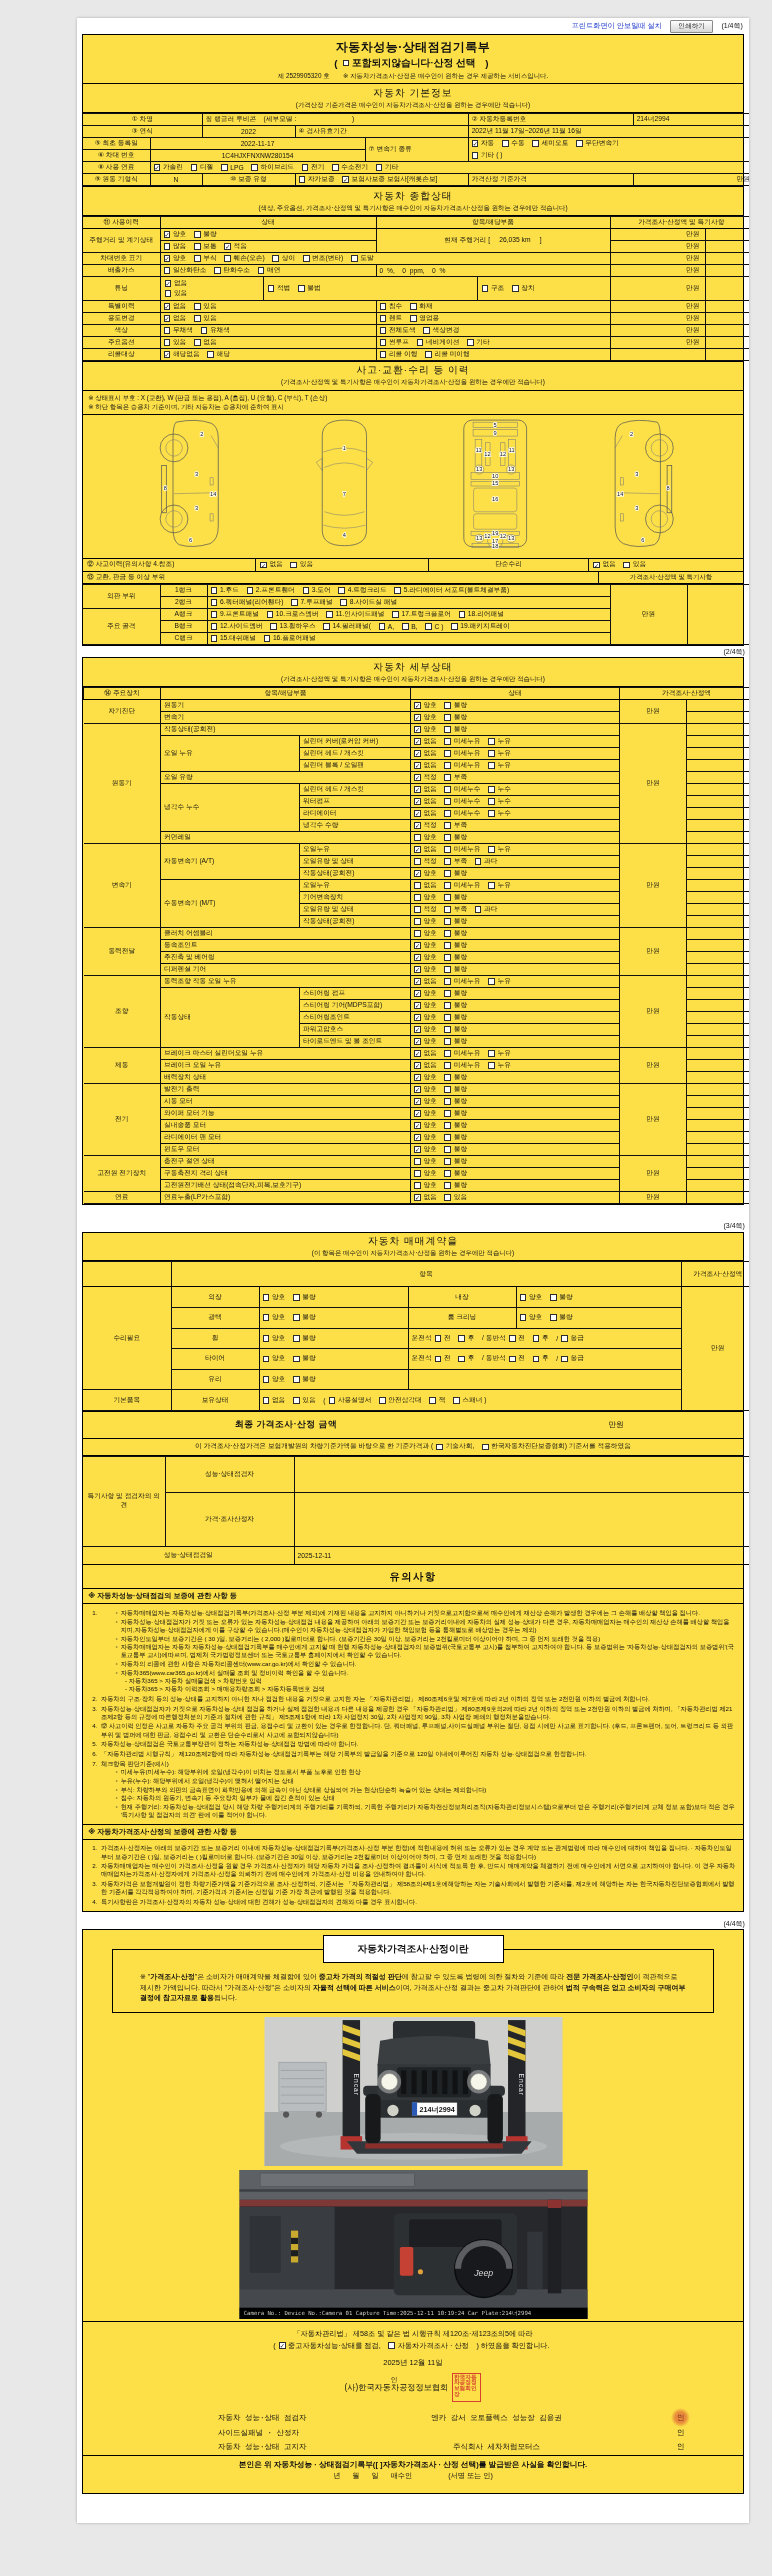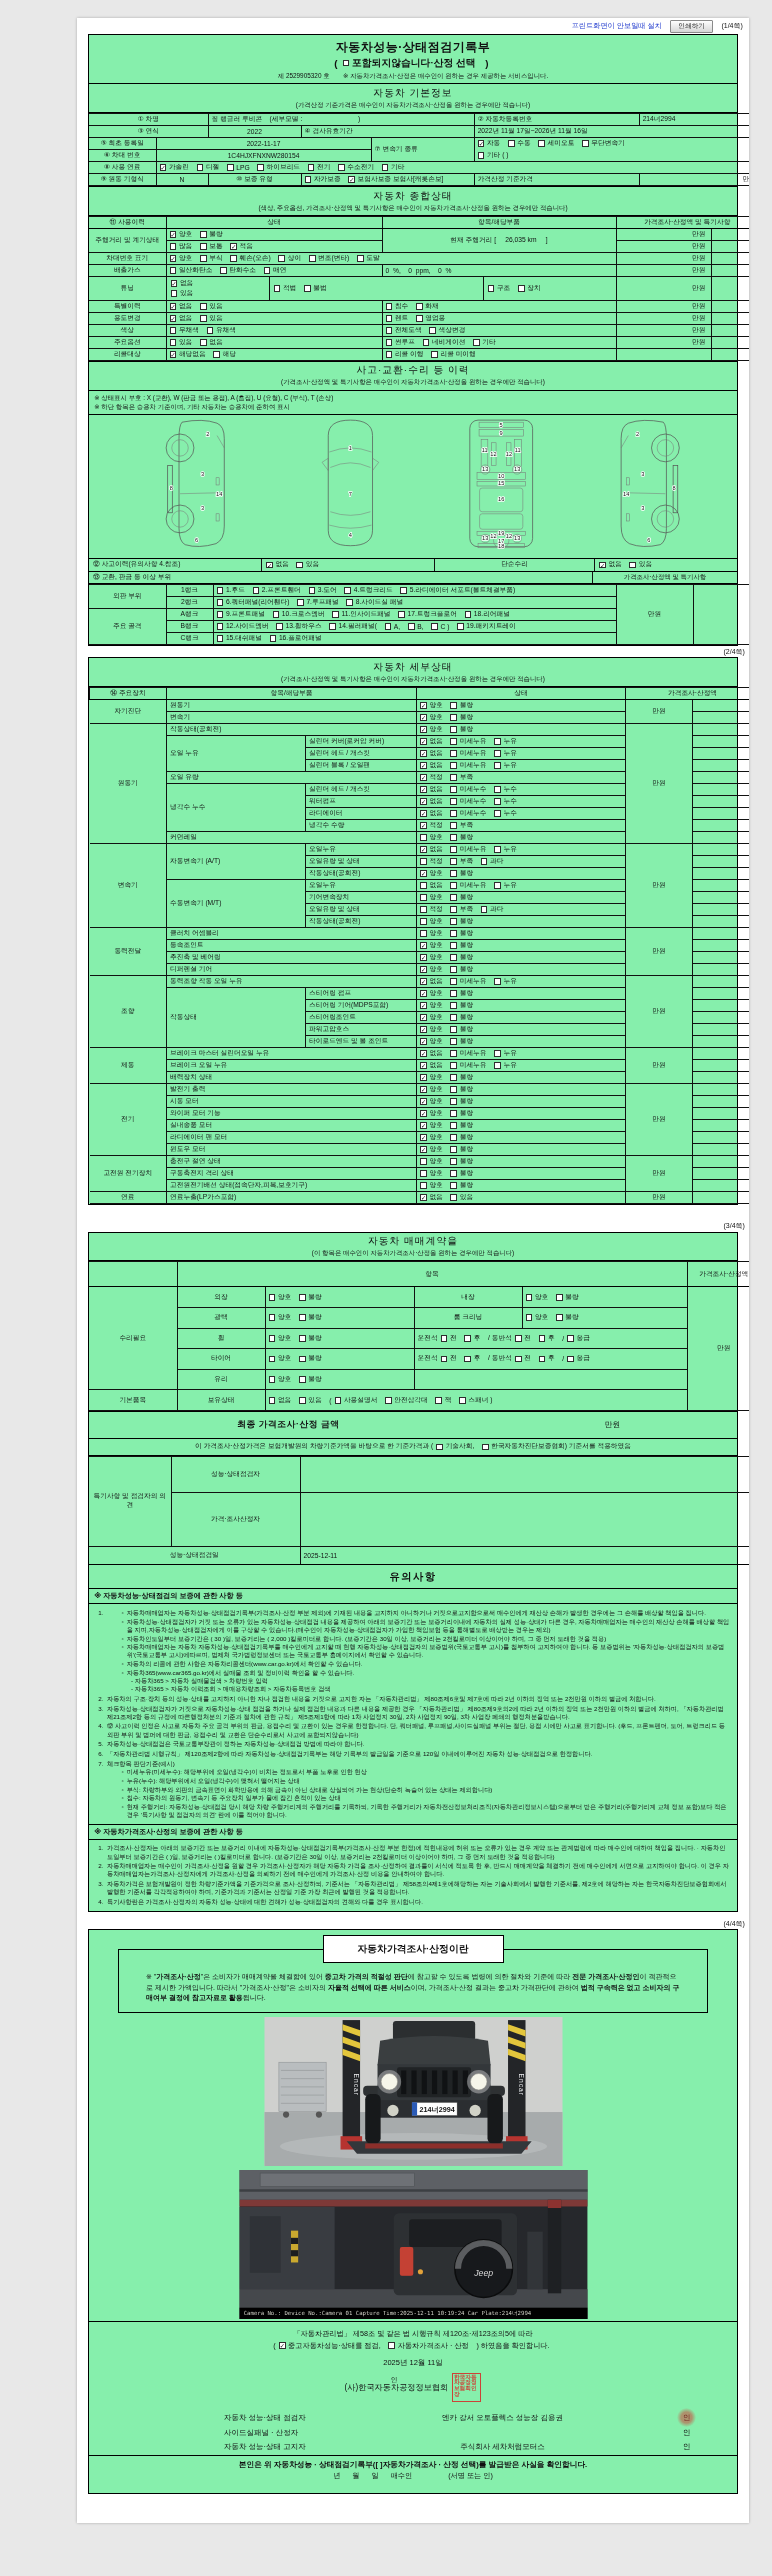--- a/index.html
+++ b/index.html
@@ -12,21 +12,21 @@
   .sheet { position:absolute; left:77px; top:18px; width:672px; height:2505px;
     background:#fff; overflow:hidden; box-shadow:0 0 2.6px rgba(0,0,0,.28); }
 
   
   .toolbar { height:15.5px; display:flex; justify-content:flex-end; align-items:center; gap:8.2px; padding:1px 6.2px 0 0; font-size:7.2px; }
   .link { color:#1a35cc; cursor:pointer;margin-left:48px; }
   .btn { border:0.5px solid #8a8a8a; background:linear-gradient(#fefefe,#d6d6d6); padding:1px 7.2px; font-size:6.7px; border-radius:1px; color:#222; }
   .marker { font-size:7px; }
   .marker-row { height:11.3px; text-align:right; padding:1px 4.1px 0 0; font-size:7px; }
 
-  .doc-box { border:1px solid #000; margin:0 11px; background:#86efac; }
+  .doc-box { border:1px solid #000; margin:0 5px; background:#fde047; }
 
   
   .doc-head { text-align:center; padding:4.1px 0 2.6px; border-bottom:1px solid #000; }
   .doc-head h1 { margin:0; font-size:12px; font-weight:bold; letter-spacing:0.5px; }
   .doc-sub { font-size:9.8px; margin-top:1px; font-weight:bold; display:flex; justify-content:center; align-items:center; gap:2.1px;}
   .doc-no-line { font-size:6.4px; margin-top:2.1px; display:flex; justify-content:center; gap:13.4px; }
   .sec-head { text-align:center; padding:2.6px 0 2.1px; border-bottom:0.5px solid #000; border-top:1px solid #000; }
   .sec-head h2 { margin:0; font-size:9.8px; font-weight:normal; letter-spacing:1px;}
   .sec-head .sub { font-size:6.4px; margin-top:1px; }
 
@@ -84,21 +84,21 @@
   .sign-box { border-top:1.5px solid #000; }
   .sign-title { text-align:center; font-weight:bold; font-size:10.3px; letter-spacing:2.1px; padding:4.1px 0; border-bottom:1px solid #000; }
   .sign-body { padding:5.2px 0 3.1px; font-size:7.2px; }
   .sign-line { text-align:center; margin-top:1.5px; }
   .sign-cbline { display:flex; justify-content:center; align-items:center; margin-top:2.1px; }
   .sign-date { text-align:center; margin-top:7.2px; font-size:7.5px; }
   .sign-org { display:flex; justify-content:center; align-items:center; margin-top:5.2px; font-size:8.2px; position:relative; }
   .seal-sq { width:29px; height:29px; border:1px solid #d3352e; margin-left:4.1px; overflow:hidden; position:relative;
              color:#d3352e; font-size:5.7px; line-height:5.7px; font-weight:bold; word-break:break-all; padding:0.5px; opacity:.92;}
   .seal-in { position:absolute; margin-left:-38px; margin-top:-14.4px; font-size:6.7px; color:#111; }
-  .sign-row { display:flex; align-items:center; margin-top:4.6px; font-size:7.5px; }
+  .sign-row { display:flex; align-items:center; margin-top:4.6px; font-size:7.5px;font-family:Liberation Mono, monospace; }
   .sign-row .lb { width:155px; margin-left:135px; }
   .sign-row .vl { width:247px; text-align:center; }
   .sign-row .sl { margin-left:57px; position:relative; }
   .stamp-blob { position:absolute; left:-5.7px; top:-4.6px; width:18.5px; height:18.5px; border-radius:50%;
     background:radial-gradient(circle, rgba(211,53,46,.5) 0 40%, rgba(211,53,46,.18) 60%, rgba(211,53,46,0) 72%); }
   .sign-confirm { border-top:1px solid #000; padding:3.6px 0 4.1px; text-align:center; }
   .sign-confirm .b1 { font-weight:bold; font-size:7.7px; }
   .sign-confirm .b2 { font-size:7.2px; margin-top:1px; }
 
   

